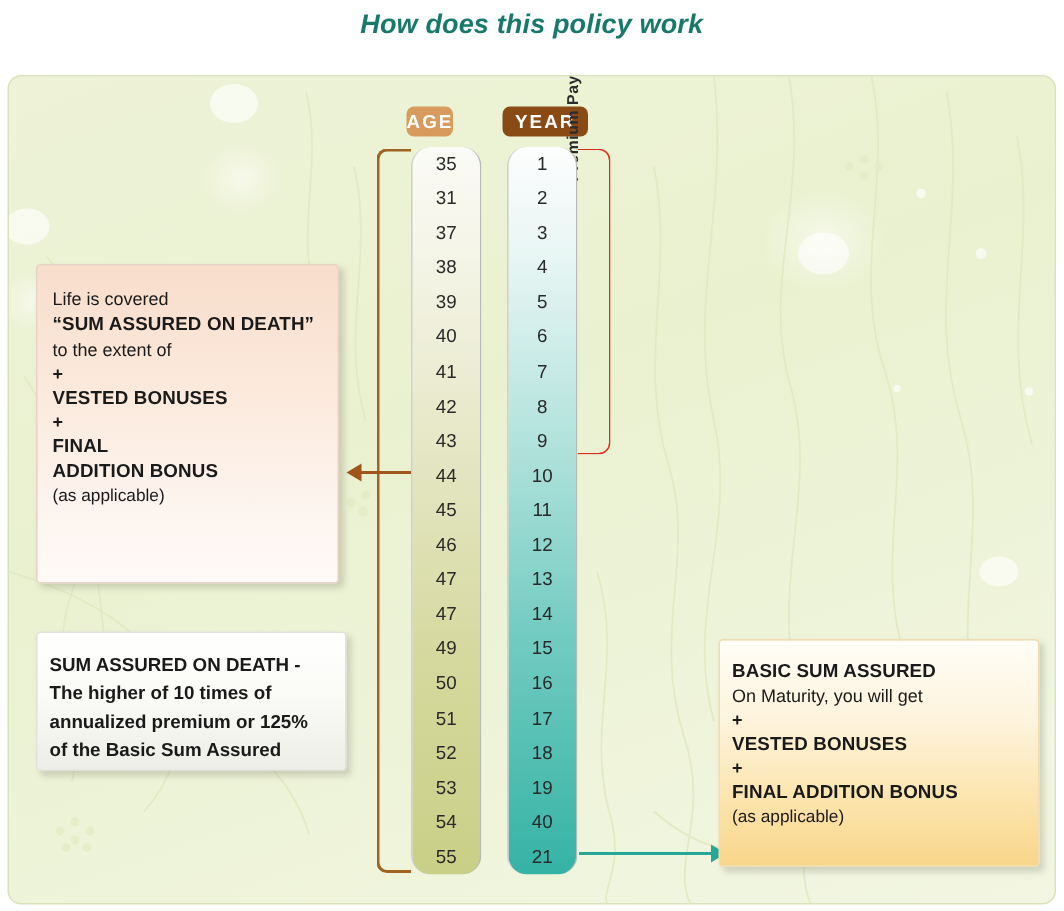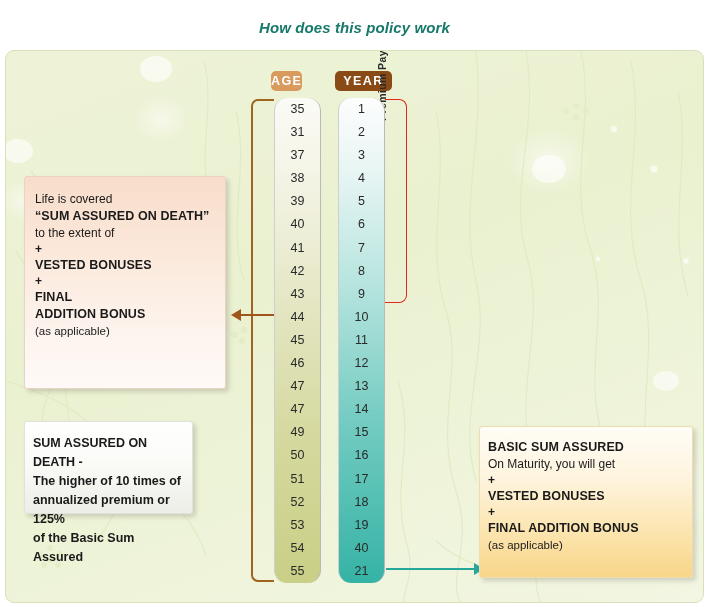--- a/index.html
+++ b/index.html
@@ -15,26 +15,26 @@
 
   
   #header {
     width: 709px;
     height: 52px;
     text-align: center;
     background: #ffffff;
     position: relative;
   }
   #main-title {
-    font-size: 15px;
+    font-size: 18px;
     font-weight: bold;
     font-style: italic;
     color: #16796a;
     letter-spacing: 0.1px;
-    padding-top: 17px;
+    padding-top: 5px;
     line-height: 22px;
   }
   #subtitle {
     font-size: 11.5px;
     font-weight: bold;
     font-style: italic;
     color: #1c8a74;
     line-height: 16px;
     padding-top: 3px;
   }
@@ -170,21 +170,21 @@
   .panel .note   { font-size: 11.5px; }
 
   #death-panel {
     left: 18px; top: 125px; width: 202px; height: 213px;
     border: 1px solid #e8d3c5;
     border-radius: 3px;
     background: linear-gradient(to bottom, #f8ddcb 0%, #fbe8da 35%, #fdf4ee 75%, #fffaf7 100%);
     padding: 14px 10px 0 10px;
   }
   #death-def-panel {
-    left: 18px; top: 370px; width: 169px; height: 93px;
+    left: 18px; top: 370px; width: 207px; height: 93px;
     border: 1px solid #e2e2dc;
     border-radius: 3px;
     background: linear-gradient(to bottom, #ffffff 0%, #fbfbf8 40%, #eeeee8 100%);
     padding: 12px 8px 0 8px;
   }
   #death-def-panel .line { font-weight: bold; font-size: 12.5px; line-height: 19px; }
 
   #maturity-panel {
     left: 473px; top: 375px; width: 214px; height: 152px;
     border: 1px solid #f0dcae;

